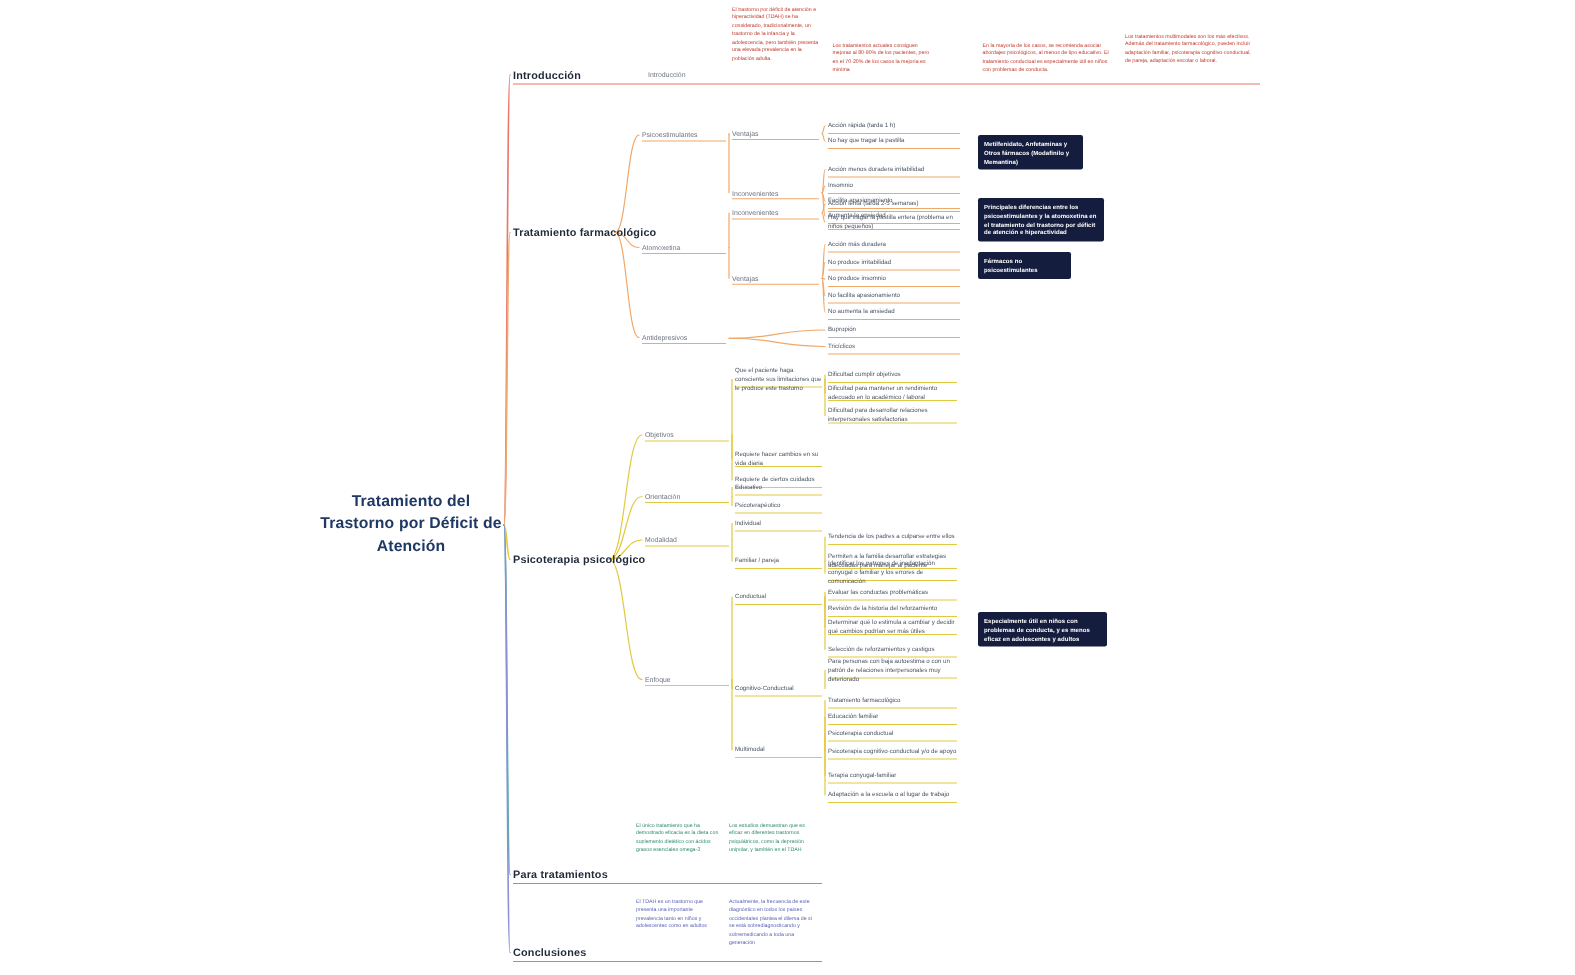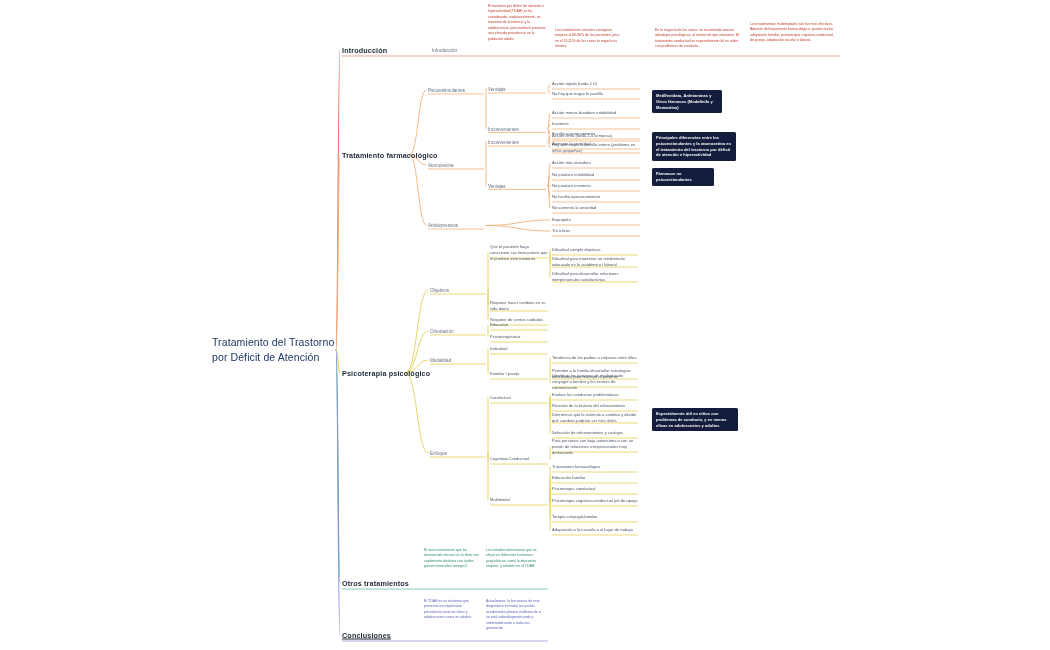--- a/index.html
+++ b/index.html
@@ -4,21 +4,21 @@
 <style>
   html,body{margin:0;padding:0;background:#ffffff;}
   body{width:1050px;height:650px;position:relative;overflow:hidden;
        font-family:"Liberation Sans","DejaVu Sans",sans-serif;color:#1f2937;}
   #canvas{position:absolute;inset:0;width:1050px;height:650px;}
   svg.links{position:absolute;left:0;top:0;width:1050px;height:650px;overflow:visible;}
   .node{position:absolute;box-sizing:border-box;}
 
   
   .root{left:212px;top:325px;width:124px;transform:translateY(-50%);
-        text-align:left;font-weight:normal;font-size:10.5px;line-height:1.45;
+        text-align:center;font-weight:bold;font-size:10.5px;line-height:1.45;
         color:#1f3864;letter-spacing:.1px;}
 
   
   .l1{font-weight:bold;font-size:7.2px;color:#1f2937;letter-spacing:.15px;
       transform:translateY(-50%);white-space:nowrap;}
 
   
   .l2{font-size:4.6px;color:#6b7280;transform:translateY(-50%);white-space:nowrap;}
 
   
@@ -214,20 +214,20 @@
       <div class="node leaf" style="left: 490px; top: 459px; width: 58px;">Cognitivo-Conductual</div>
       <div class="node leaf" style="left: 552px; top: 447px; width: 86px;">Para personas con baja autoestima o con un patrón de relaciones interpersonales muy deteriorado</div>
       <div class="node leaf" style="left: 490px; top: 500px; width: 58px;">Multimodal</div>
       <div class="node leaf" style="left: 552px; top: 467px; width: 86px;">Tratamiento farmacológico</div>
       <div class="node leaf" style="left: 552px; top: 478px; width: 86px;">Educación familiar</div>
       <div class="node leaf" style="left: 552px; top: 489px; width: 86px;">Psicoterapia conductual</div>
       <div class="node leaf" style="left: 552px; top: 501px; width: 86px;">Psicoterapia cognitivo-conductual y/o de apoyo</div>
       <div class="node leaf" style="left: 552px; top: 517px; width: 86px;">Terapia conyugal-familiar</div>
       <div class="node leaf" style="left: 552px; top: 530px; width: 86px;">Adaptación a la escuela o al lugar de trabajo</div>
       <div class="node callout" style="left: 652px; top: 408px; width: 86px;">Especialmente útil en niños con problemas de conducta, y es menos eficaz en adolescentes y adultos</div>
-      <div class="node l1" style="left: 342px; top: 583px;">Otros tratamientos</div>
+      <div class="node l1" style="left: 342px; top: 583px;">Para tratamientos</div>
       <div class="node para green" style="left: 424px; top: 548px; width: 56px;">El único tratamiento que ha demostrado eficacia es la dieta con suplemento dietético con ácidos grasos esenciales omega-3</div>
       <div class="node para green" style="left: 486px; top: 548px; width: 58px;">Los estudios demuestran que es eficaz en diferentes trastornos psiquiátricos, como la depresión unipolar, y también en el TDAH</div>
-      <div class="node l1" style="left: 342px; top: 635px; text-decoration: underline;">Conclusiones</div>
+      <div class="node l1" style="left: 342px; top: 635px;">Conclusiones</div>
       <div class="node para blue" style="left: 424px; top: 599px; width: 56px;">El TDAH es un trastorno que presenta una importante prevalencia tanto en niños y adolescentes como en adultos</div>
       <div class="node para blue" style="left: 486px; top: 599px; width: 58px;">Actualmente, la frecuencia de este diagnóstico en todos los países occidentales plantea el dilema de si se está sobrediagnosticando y sobremedicando a toda una generación</div>
     </div>
 </div>
 
 </body></html>

